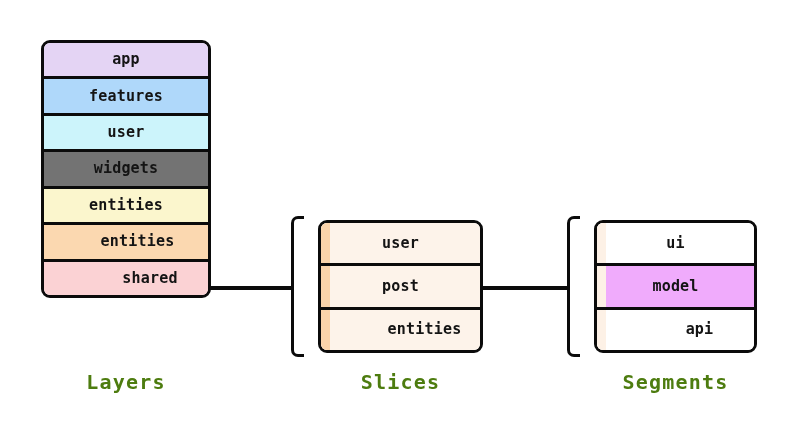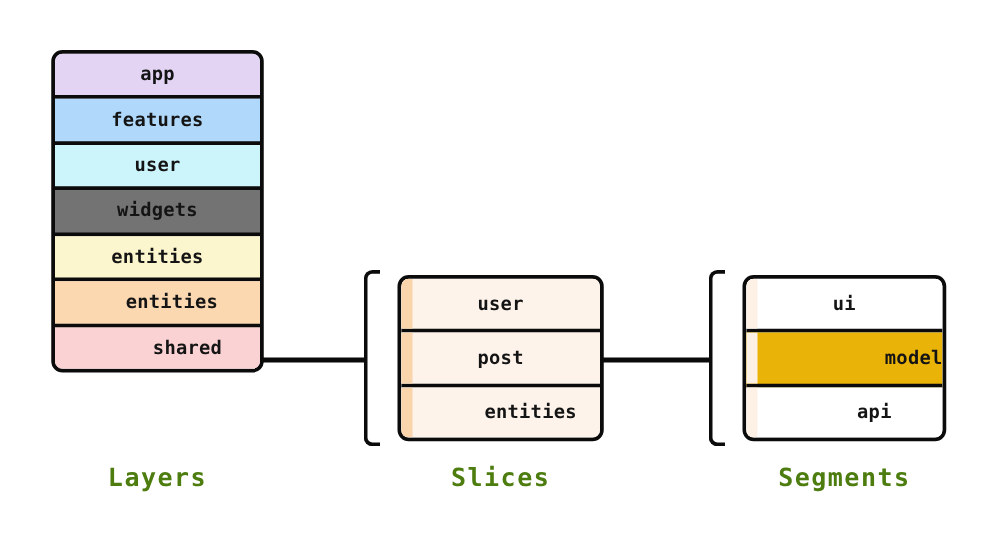--- a/index.html
+++ b/index.html
@@ -192,21 +192,21 @@
 
   <div class="connector" id="connector-slices-segments" style="background: rgb(11, 11, 11);"></div>
 
   <div class="brace" id="brace-segments" style="border-color: rgb(11, 11, 11);"></div>
 
   <div class="stack" id="segments-stack" style="border-color: rgb(11, 11, 11);">
     <div class="row" style="background: rgb(255, 255, 255); border-bottom-color: rgb(11, 11, 11);">
       <span class="stripe" style="background: rgb(253, 241, 230);"></span>
       <span class="row-label">ui</span>
     </div>
-    <div class="row" style="background: #eab308; border-bottom-color: rgb(11, 11, 11); justify-content: flex-end;">
+    <div class="row" style="background: #f0abfc; border-bottom-color: rgb(11, 11, 11);">
       <span class="stripe" style="background: rgb(253, 241, 230);"></span>
       <span class="row-label">model</span>
     </div>
     <div class="row" style="background: rgb(255, 255, 255); border-bottom-color: rgb(11, 11, 11);">
       <span class="stripe" style="background: rgb(253, 241, 230);"></span>
       <span class="row-label">api</span>
     </div>
   </div>
 
   <div class="caption" id="caption-layers">Layers</div>

